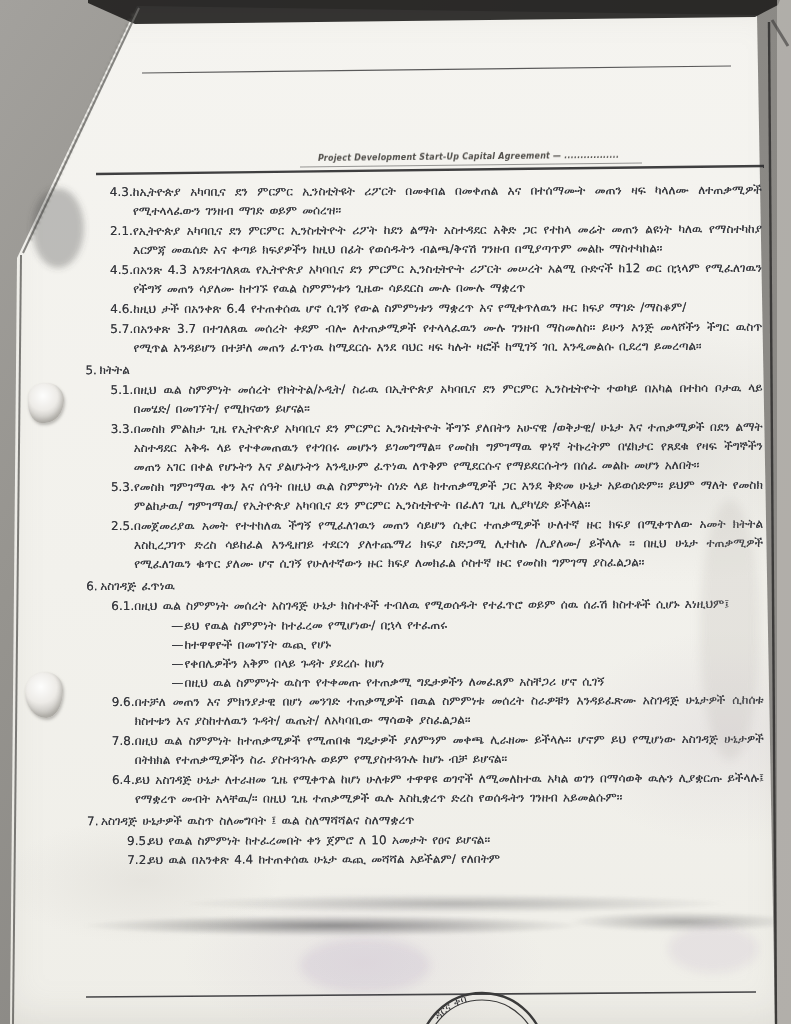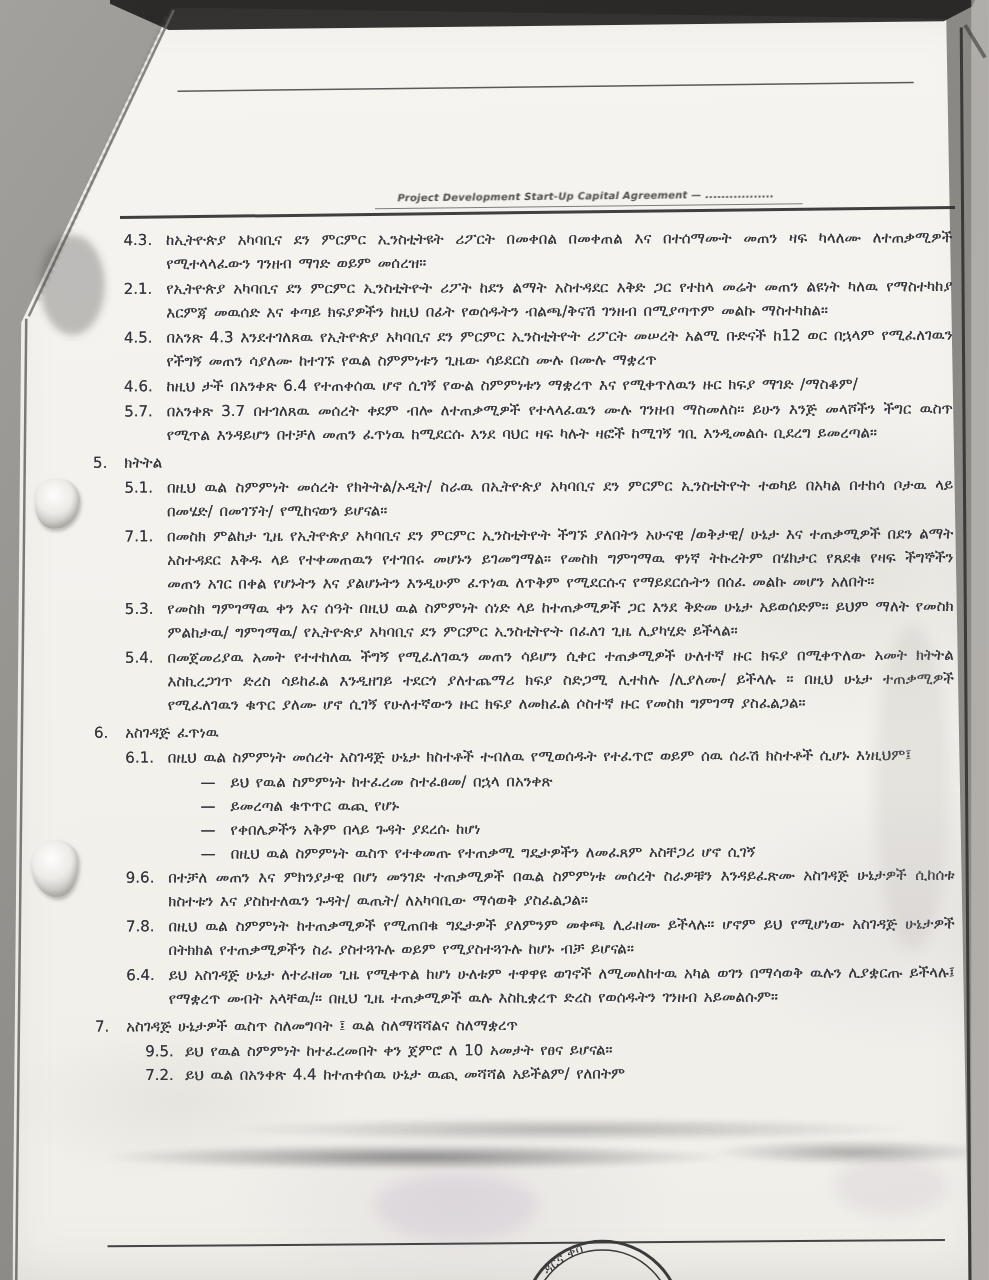--- a/index.html
+++ b/index.html
@@ -32,21 +32,21 @@
     transform:rotate(-.6deg);filter:blur(.35px);
   }
   
   .content{
     position:absolute;left:75px;top:182px;width:688px;
     font-size:12px;line-height:19px;color:#34363c;
     transform:rotate(-.2deg);
     text-shadow:0 0 .5px rgba(52,52,58,.75);
   }
   .item{position:relative;text-align:justify;word-spacing:1.5px;}
-  .item .num{position:absolute;left:0;top:0;}
+  .item .num{position:absolute;left:11px;top:0;}
   .l0{padding-left:25px;margin-top:3px;margin-bottom:1px;}
   .l1{margin-left:25px;padding-left:34px;margin-bottom:1px;}
   .l2{margin-left:40px;padding-left:32px;}
   .dash{margin-left:85px;padding-left:24px;text-align:left;}
   
   .smudge{
     position:absolute;left:14px;top:893px;width:760px;height:48px;
     background:
       radial-gradient(ellipse 48% 26% at 58% 22%, rgba(88,88,92,.38), transparent 75%),
       radial-gradient(ellipse 46% 30% at 42% 68%, rgba(62,62,66,.55), transparent 72%),
@@ -125,33 +125,33 @@
   <div class="item l1"><span class="num">4.5.</span><span class="txt">በአንጽ 4.3 እንደተገለጸዉ የኢትዮጵያ አካባቢና ደን ምርምር ኢንስቲትዮት ሪፖርት መሠረት አልሚ ቡድናች ከ12 ወር በኋላም የሚፈለገዉን የችግኝ መጠን ሳያለሙ ከተገኙ የዉል ስምምነቱን ጊዜው ሳይደርስ ሙሉ በሙሉ ማቋረጥ</span></div>
 
   <div class="item l1"><span class="num">4.6.</span><span class="txt">ከዚህ ታች በአንቀጽ 6.4 የተጠቀሰዉ ሆኖ ሲገኝ የውል ስምምነቱን ማቋረጥ እና የሚቀጥለዉን ዙር ክፍያ ማገድ /ማስቆም/</span></div>
 
   <div class="item l1"><span class="num">5.7.</span><span class="txt">በአንቀጽ 3.7 በተገለጸዉ መሰረት ቀደም ብሎ ለተጠቃሚዎች የተላላፈዉን ሙሉ ገንዘብ ማስመለስ። ይሁን እንጅ መላሾችን ችግር ዉስጥ የሚጥል እንዳይሆን በተቻለ መጠን ፈጥነዉ ከሚደርሱ እንደ ባህር ዛፍ ካሉት ዛፎች ከሚገኝ ገቢ እንዲመልሱ ቢደረግ ይመረጣል።</span></div>
 
   <div class="item l0"><span class="num">5.</span><span class="txt">ክትትል</span></div>
 
   <div class="item l1"><span class="num">5.1.</span><span class="txt">በዚህ ዉል ስምምነት መሰረት የክትትል/ኦዲት/ ስራዉ በኢትዮጵያ አካባቢና ደን ምርምር ኢንስቲትዮት ተወካይ በአካል በተከሳ ቦታዉ ላይ በመሄድ/ በመገኘት/ የሚከናወን ይሆናል።</span></div>
 
-  <div class="item l1"><span class="num">7.1.</span><span class="txt">በመስክ ምልከታ ጊዜ የኢትዮጵያ አካባቢና ደን ምርምር ኢንስቲትዮት ችግኙ ያለበትን አሁናዊ /ወቅታዊ/ ሁኔታ እና ተጠቃሚዎች በደን ልማት አስተዳደር እቅዱ ላይ የተቀመጠዉን የተገበሩ መሆኑን ይገመግማል። የመስክ ግምገማዉ ዋነኛ ትኩረትም በሄክታር የጸደቁ የዛፍ ችግኞችን መጠን አገር በቀል የሆኑትን እና ያልሆኑትን እንዲሁም ፈጥነዉ ለጥቅም የሚደርሱና የማይደርሱትን በሰፈ መልኩ መሆን አለበት።</span></div>
+  <div class="item l1"><span class="num">3.3.</span><span class="txt">በመስክ ምልከታ ጊዜ የኢትዮጵያ አካባቢና ደን ምርምር ኢንስቲትዮት ችግኙ ያለበትን አሁናዊ /ወቅታዊ/ ሁኔታ እና ተጠቃሚዎች በደን ልማት አስተዳደር እቅዱ ላይ የተቀመጠዉን የተገበሩ መሆኑን ይገመግማል። የመስክ ግምገማዉ ዋነኛ ትኩረትም በሄክታር የጸደቁ የዛፍ ችግኞችን መጠን አገር በቀል የሆኑትን እና ያልሆኑትን እንዲሁም ፈጥነዉ ለጥቅም የሚደርሱና የማይደርሱትን በሰፈ መልኩ መሆን አለበት።</span></div>
 
   <div class="item l1"><span class="num">5.3.</span><span class="txt">የመስክ ግምገማዉ ቀን እና ሰዓት በዚህ ዉል ስምምነት ሰነድ ላይ ከተጠቃሚዎች ጋር እንደ ቅድመ ሁኔታ አይወሰድም። ይህም ማለት የመስክ ምልከታዉ/ ግምገማዉ/ የኢትዮጵያ አካባቢና ደን ምርምር ኢንስቲትዮት በፈለገ ጊዜ ሊያካሂድ ይችላል።</span></div>
 
-  <div class="item l1"><span class="num">5.4.</span><span class="txt">በመጀመሪያዉ አመት የተተከለዉ ችግኝ የሚፈለገዉን መጠን ሳይሆን ሲቀር ተጠቃሚዎች ሁለተኛ ዙር ክፍያ በሚቀጥለው አመት ክትትል እስኪረጋገጥ ድረስ ሳይከፈል እንዲዘገይ ተደርጎ ያለተጨማሪ ክፍያ ስድጋሚ ሊተከሉ /ሊያለሙ/ ይችላሉ ። በዚህ ሁኔታ ተጠቃሚዎች የሚፈለገዉን ቁጥር ያለሙ ሆኖ ሲገኝ የሁለተኛውን ዙር ክፍያ ለመክፈል ሶስተኛ ዙር የመስክ ግምገማ ያስፈልጋል።</span></div>
+  <div class="item l1"><span class="num">2.5.</span><span class="txt">በመጀመሪያዉ አመት የተተከለዉ ችግኝ የሚፈለገዉን መጠን ሳይሆን ሲቀር ተጠቃሚዎች ሁለተኛ ዙር ክፍያ በሚቀጥለው አመት ክትትል እስኪረጋገጥ ድረስ ሳይከፈል እንዲዘገይ ተደርጎ ያለተጨማሪ ክፍያ ስድጋሚ ሊተከሉ /ሊያለሙ/ ይችላሉ ። በዚህ ሁኔታ ተጠቃሚዎች የሚፈለገዉን ቁጥር ያለሙ ሆኖ ሲገኝ የሁለተኛውን ዙር ክፍያ ለመክፈል ሶስተኛ ዙር የመስክ ግምገማ ያስፈልጋል።</span></div>
 
   <div class="item l0"><span class="num">6.</span><span class="txt">አስገዳጅ ፈጥነዉ</span></div>
 
   <div class="item l1"><span class="num">6.1.</span><span class="txt">በዚህ ዉል ስምምነት መሰረት አስገዳጅ ሁኔታ ክስተቶች ተብለዉ የሚወሰዱት የተፈጥሮ ወይም ሰዉ ሰራሽ ክስተቶች ሲሆኑ እነዚህም፤</span></div>
 
-  <div class="item dash"><span class="num">—</span><span class="txt">ይህ የዉል ስምምነት ከተፈረመ ስተፈፀመ/ በኋላ በአንቀጽ</span></div>
+  <div class="item dash"><span class="num">—</span><span class="txt">ይህ የዉል ስምምነት ከተፈረመ የሚሆነው/ በኋላ የተፈጠሩ</span></div>
 
-  <div class="item dash"><span class="num">—</span><span class="txt">ይመረጣል ቁጥጥር ዉጪ የሆኑ</span></div>
+  <div class="item dash"><span class="num">—</span><span class="txt">ከተዋዋዮች በመገኘት ዉጪ የሆኑ</span></div>
 
   <div class="item dash"><span class="num">—</span><span class="txt">የቀበሌዎችን አቅም በላይ ጉዳት ያደረሱ ከሆነ</span></div>
 
   <div class="item dash"><span class="num">—</span><span class="txt">በዚህ ዉል ስምምነት ዉስጥ የተቀመጡ የተጠቃሚ ግዴታዎችን ለመፈጸም አስቸጋሪ ሆኖ ሲገኝ</span></div>
 
   <div class="item l1"><span class="num">9.6.</span><span class="txt">በተቻለ መጠን እና ምክንያታዊ በሆነ መንገድ ተጠቃሚዎች በዉል ስምምነቱ መሰረት ስራዎቹን እንዳይፈጽሙ አስገዳጅ ሁኔታዎች ሲከሰቱ ክስተቱን እና ያስከተለዉን ጉዳት/ ዉጤት/ ለአካባቢው ማሳወቅ ያስፈልጋል።</span></div>
 
   <div class="item l1"><span class="num">7.8.</span><span class="txt">በዚህ ዉል ስምምነት ከተጠቃሚዎች የሚጠበቁ ግዴታዎች ያለምንም መቀጫ ሊራዘሙ ይችላሉ። ሆኖም ይህ የሚሆነው አስገዳጅ ሁኔታዎች በትክክል የተጠቃሚዎችን ስራ ያስተጓጉሉ ወይም የሚያስተጓጉሉ ከሆኑ ብቻ ይሆናል።</span></div>
 
   <div class="item l1"><span class="num">6.4.</span><span class="txt">ይህ አስገዳጅ ሁኔታ ለተራዘመ ጊዜ የሚቀጥል ከሆነ ሁለቱም ተዋዋዩ ወገኖች ለሚመለከተዉ አካል ወገን በማሳወቅ ዉሉን ሊያቋርጡ ይችላሉ፤ የማቋረጥ መብት አላቸዉ/። በዚህ ጊዜ ተጠቃሚዎች ዉሉ እስኪቋረጥ ድረስ የወሰዱትን ገንዘብ አይመልሱም።</span></div>

